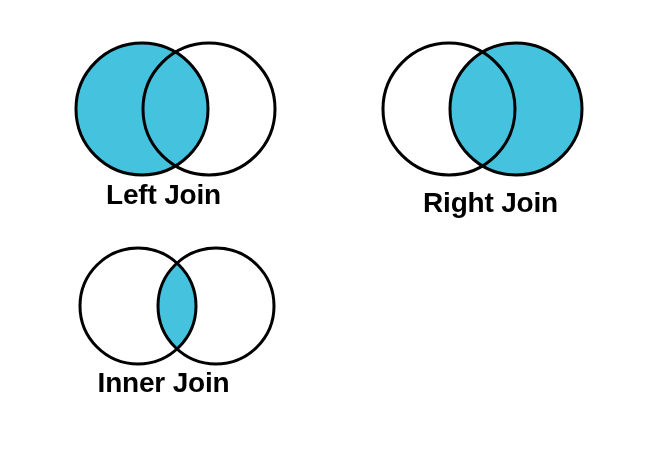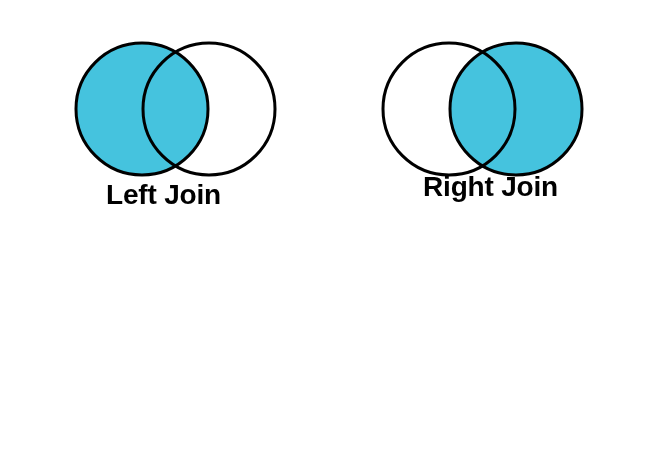--- a/index.html
+++ b/index.html
@@ -47,21 +47,21 @@
     white-space: pre-line;
   }
 
   
   #cell-left-join   { left: 0px;   top: 0px;   width: 327px; height: 237px; }
   #cell-right-join  { left: 327px; top: 0px;   width: 327px; height: 237px; }
   #cell-inner-join  { left: 0px;   top: 237px; width: 327px; height: 237px; }
   #cell-full-outer-join { left: 327px; top: 237px; width: 327px; height: 237px; }
 
   #label-left-join  { top: 178px; }
-  #label-right-join { top: 170px; }
+  #label-right-join { top: 186px; }
   #label-inner-join { top: 129px; }
   #label-full-outer-join { top: 129px; }
 </style>
 </head>
 <body>
 
 <div id="canvas" style="background: rgb(255, 255, 255);">
 
   <div class="venn-cell" id="cell-left-join">
     <svg class="venn-figure" width="327" height="180" viewBox="0 0 327 180">
@@ -87,15 +87,32 @@
       <circle cx="189" cy="109" r="66" fill="#45C3DE"></circle>
 
       <circle cx="122" cy="109" r="66" fill="none"></circle>
 
       <circle cx="122" cy="109" r="66" fill="none" stroke="#000000" stroke-width="3"></circle>
       <circle cx="189" cy="109" r="66" fill="none" stroke="#000000" stroke-width="3"></circle>
     </svg>
     <div class="venn-label" id="label-right-join">Right Join</div>
   </div>
 
+  <div class="venn-cell" id="cell-inner-join">
+    <svg class="venn-figure" width="327" height="131" viewBox="0 0 327 131">
+      <defs>
+        <clipPath id="clip-ij-left">
+          <circle cx="138" cy="69" r="58"></circle>
+        </clipPath>
+      </defs>
+
+      <g clip-path="url(#clip-ij-left)">
+        <circle cx="216" cy="69" r="58" fill="#45C3DE"></circle>
+      </g>
+
+      <circle cx="138" cy="69" r="58" fill="none" stroke="#000000" stroke-width="3"></circle>
+      <circle cx="216" cy="69" r="58" fill="none" stroke="#000000" stroke-width="3"></circle>
+    </svg>
+    <div class="venn-label" id="label-inner-join">Inner Join</div>
+  </div>
 
 
 </div>
 
 </body></html>

